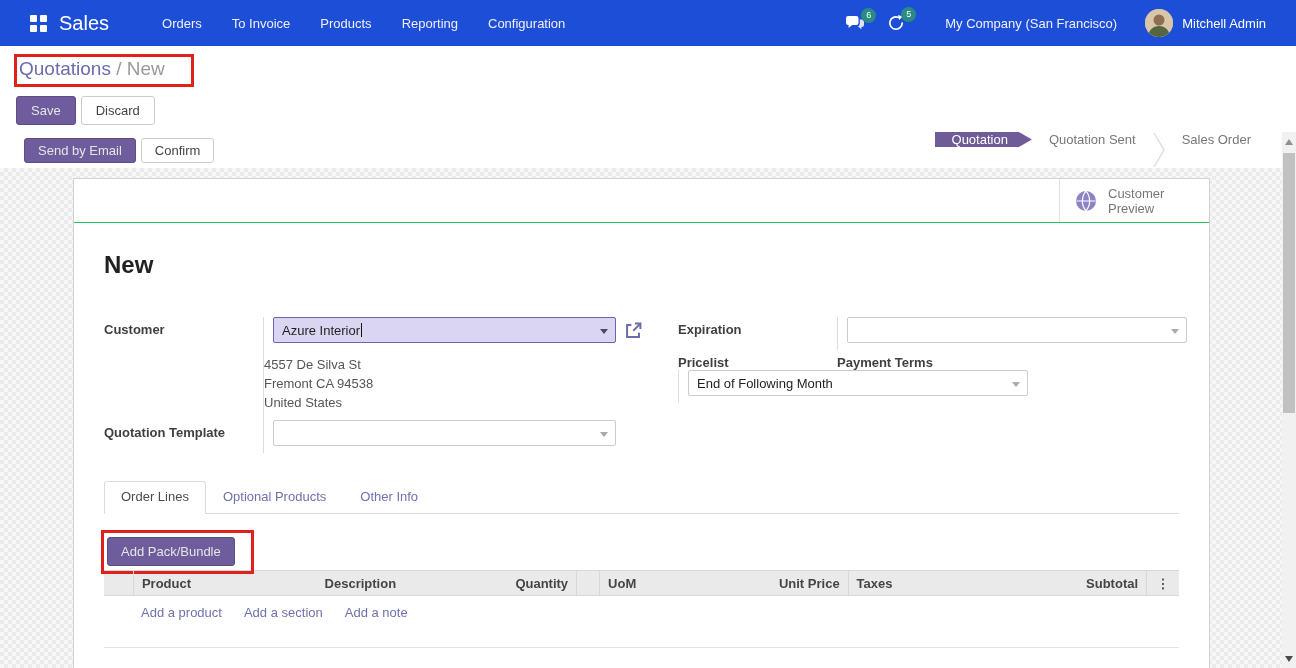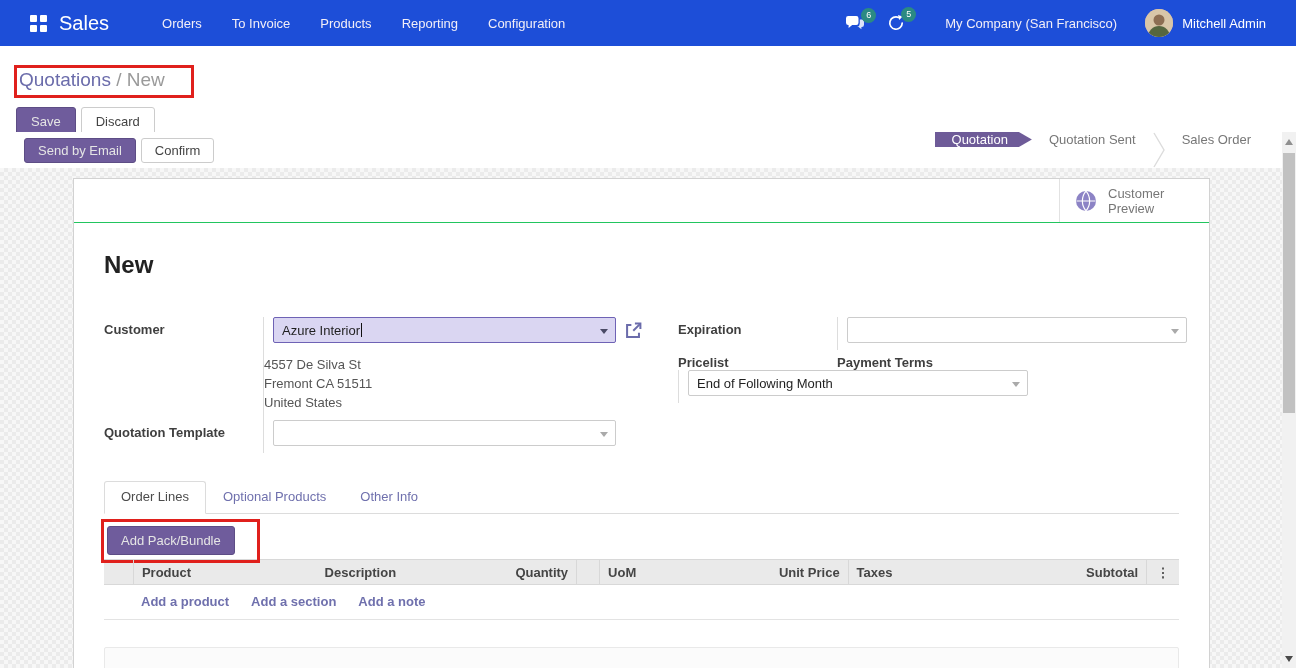--- a/index.html
+++ b/index.html
@@ -17,21 +17,21 @@
   .nav-item { padding:0 15px; height:100%; display:flex; align-items:center; cursor:pointer; font-size:13px; color:#f2eef7; }
   .nav-right { margin-left:auto; display:flex; align-items:center; gap:6px; }
   .nav-icon { position:relative; padding:6px 8px; cursor:pointer; display:flex; }
   .badge { position:absolute; top:-1px; right:-3px; min-width:15px; height:15px; background:#2b8a83;
            border-radius:9px; font-size:9px; line-height:15px; text-align:center; padding:0 4px; color:#fff; }
   .company-name { margin:0 22px 0 26px; font-size:13px; cursor:pointer; color:#f2eef7; }
   .user-menu { display:flex; align-items:center; gap:9px; cursor:pointer; padding-right:4px; }
   .avatar { width:28px; height:28px; border-radius:50%; overflow:hidden; background:#caa; flex:none; }
 
   
-  .cp1 { position:absolute; top:46px; left:0; right:0; height:86px; background:#fff; padding:19px 16px 0; }
+  .cp1 { position:absolute; top:46px; left:0; right:0; height:86px; background:#fff; padding:8px 16px 0; }
   .annotation-box { display:inline-block; border:3px solid #e0201c; }
   .bc-box { padding:1px 26px 4px 2px; margin-left:-2px; }
   .breadcrumb { font-size:19px; }
   .bc-link { color:#6b6cab; cursor:pointer; }
   .bc-sep { color:#9a9a9a; }
   .bc-current { color:#9a9a9a; }
   .btn-row { margin-top:9px; display:flex; gap:5px; }
   .btn { font-size:13px; border-radius:3px; padding:6px 14px; cursor:pointer; border:1px solid transparent; font-family:inherit; }
   .btn-primary { background:#6f5c9c; border-color:#5d4d85; color:#e5e5e5; }
   .btn-default { background:#fff; border-color:#ccc; color:#444; }
@@ -74,39 +74,39 @@
   .cursor-bar { display:inline-block; width:1px; height:14px; background:#111; margin-left:1px; vertical-align:middle; }
   .cust-row { display:flex; align-items:center; gap:8px; }
   .address { color:#555; line-height:19px; padding:5px 0 8px; }
 
   
   .tabs { display:flex; margin-top:28px; border-bottom:1px solid #dcdcdc; }
   .tab { padding:7px 16px 8px; font-size:13px; cursor:pointer; color:#6f70ad; border:1px solid transparent; }
   .tab.active { color:#4c4c4c; background:#fff; border-color:#dcdcdc; border-bottom-color:#fff;
     margin-bottom:-1px; border-radius:3px 3px 0 0; }
 
-  .apb-box { padding:4px 22px 5px 3px; margin:5px 0 -4px -3px; }
+  .apb-box { padding:4px 16px 5px 3px; margin:16px 0 -4px -3px; }
   .apb-box .btn { padding:6px 13px; }
 
   
   .thead { display:flex; background:#eaeaea; border-top:1px solid #d8d8d8; border-bottom:1px solid #d8d8d8;
     height:26px; align-items:center; font-weight:bold; font-size:13px; color:#454545; }
   .th { padding:0 8px; overflow:hidden; white-space:nowrap; }
   .c-handle { width:30px; height:100%; border-right:1px solid #d8d8d8; }
   .c-product { width:183px; }
   .c-desc { width:171px; }
   .c-qty { width:90px; border-right:1px solid #d8d8d8; height:100%; display:flex; align-items:center; justify-content:flex-end; }
   .c-mini { width:23px; height:100%; border-right:1px solid #d8d8d8; }
   .c-uom { width:175px; }
   .c-uprice { width:74px; border-right:1px solid #d8d8d8; height:100%; display:flex; align-items:center; justify-content:flex-end; }
   .c-taxes { width:191px; }
   .c-sub { width:107px; text-align:right; }
   .c-kebab { width:33px; border-left:1px solid #d8d8d8; height:100%; display:flex; align-items:center; justify-content:center;
     color:#555; font-weight:bold; cursor:pointer; font-size:13px; }
-  .row-actions { display:flex; gap:22px; padding:9px 0 10px 37px; border-bottom:1px solid #e3e3e3;font-weight:bold; }
+  .row-actions { display:flex; gap:22px; padding:9px 0 27px 37px; border-bottom:1px solid #e3e3e3; }
   .link { color:#6f70ad; cursor:pointer; font-size:13px; }
   .footer-band { margin-top:27px; height:36px; background:#fbfbfb; border:1px solid #e9e9e9; border-radius:2px; }
 
   
   .scrollbar { position:absolute; right:0; top:132px; bottom:0; width:14px; background:#f1f1f1; z-index:20; }
   .sb-up { position:absolute; top:7px; left:3px; width:0; height:0;
     border-left:4px solid transparent; border-right:4px solid transparent; border-bottom:6px solid #909090; cursor:pointer; }
   .sb-thumb { position:absolute; top:21px; left:1px; width:12px; height:260px; background:#c1c1c1; cursor:pointer; }
   .sb-down { position:absolute; bottom:6px; left:3px; width:0; height:0;
     border-left:4px solid transparent; border-right:4px solid transparent; border-top:6px solid #4a4a4a; cursor:pointer; }
@@ -220,21 +220,21 @@
                 <svg width="19" height="19" viewBox="0 0 16 16">
                   <path d="M6.2 3.4H2.6v10h10V9.8" fill="none" stroke="#6b6cab" stroke-width="1.7"></path>
                   <path d="M9.2 2.2h4.6v4.6" fill="none" stroke="#6b6cab" stroke-width="1.7"></path>
                   <path d="M13.6 2.4 7.8 8.2" stroke="#6b6cab" stroke-width="1.7"></path>
                 </svg>
               </div>
             </div>
             <div class="flabel"></div>
             <div class="fcell address">
               <div>4557 De Silva St</div>
-              <div>Fremont CA 51511</div>
+              <div>Fremont CA 94538</div>
               <div>United States</div>
             </div>
             <div class="flabel">Quotation Template</div>
             <div class="fcell">
               <div class="o-input">
                 <span></span>
                 <span class="caret" style="border-top-color:#aaa;"></span>
               </div>
             </div>
           </div>

